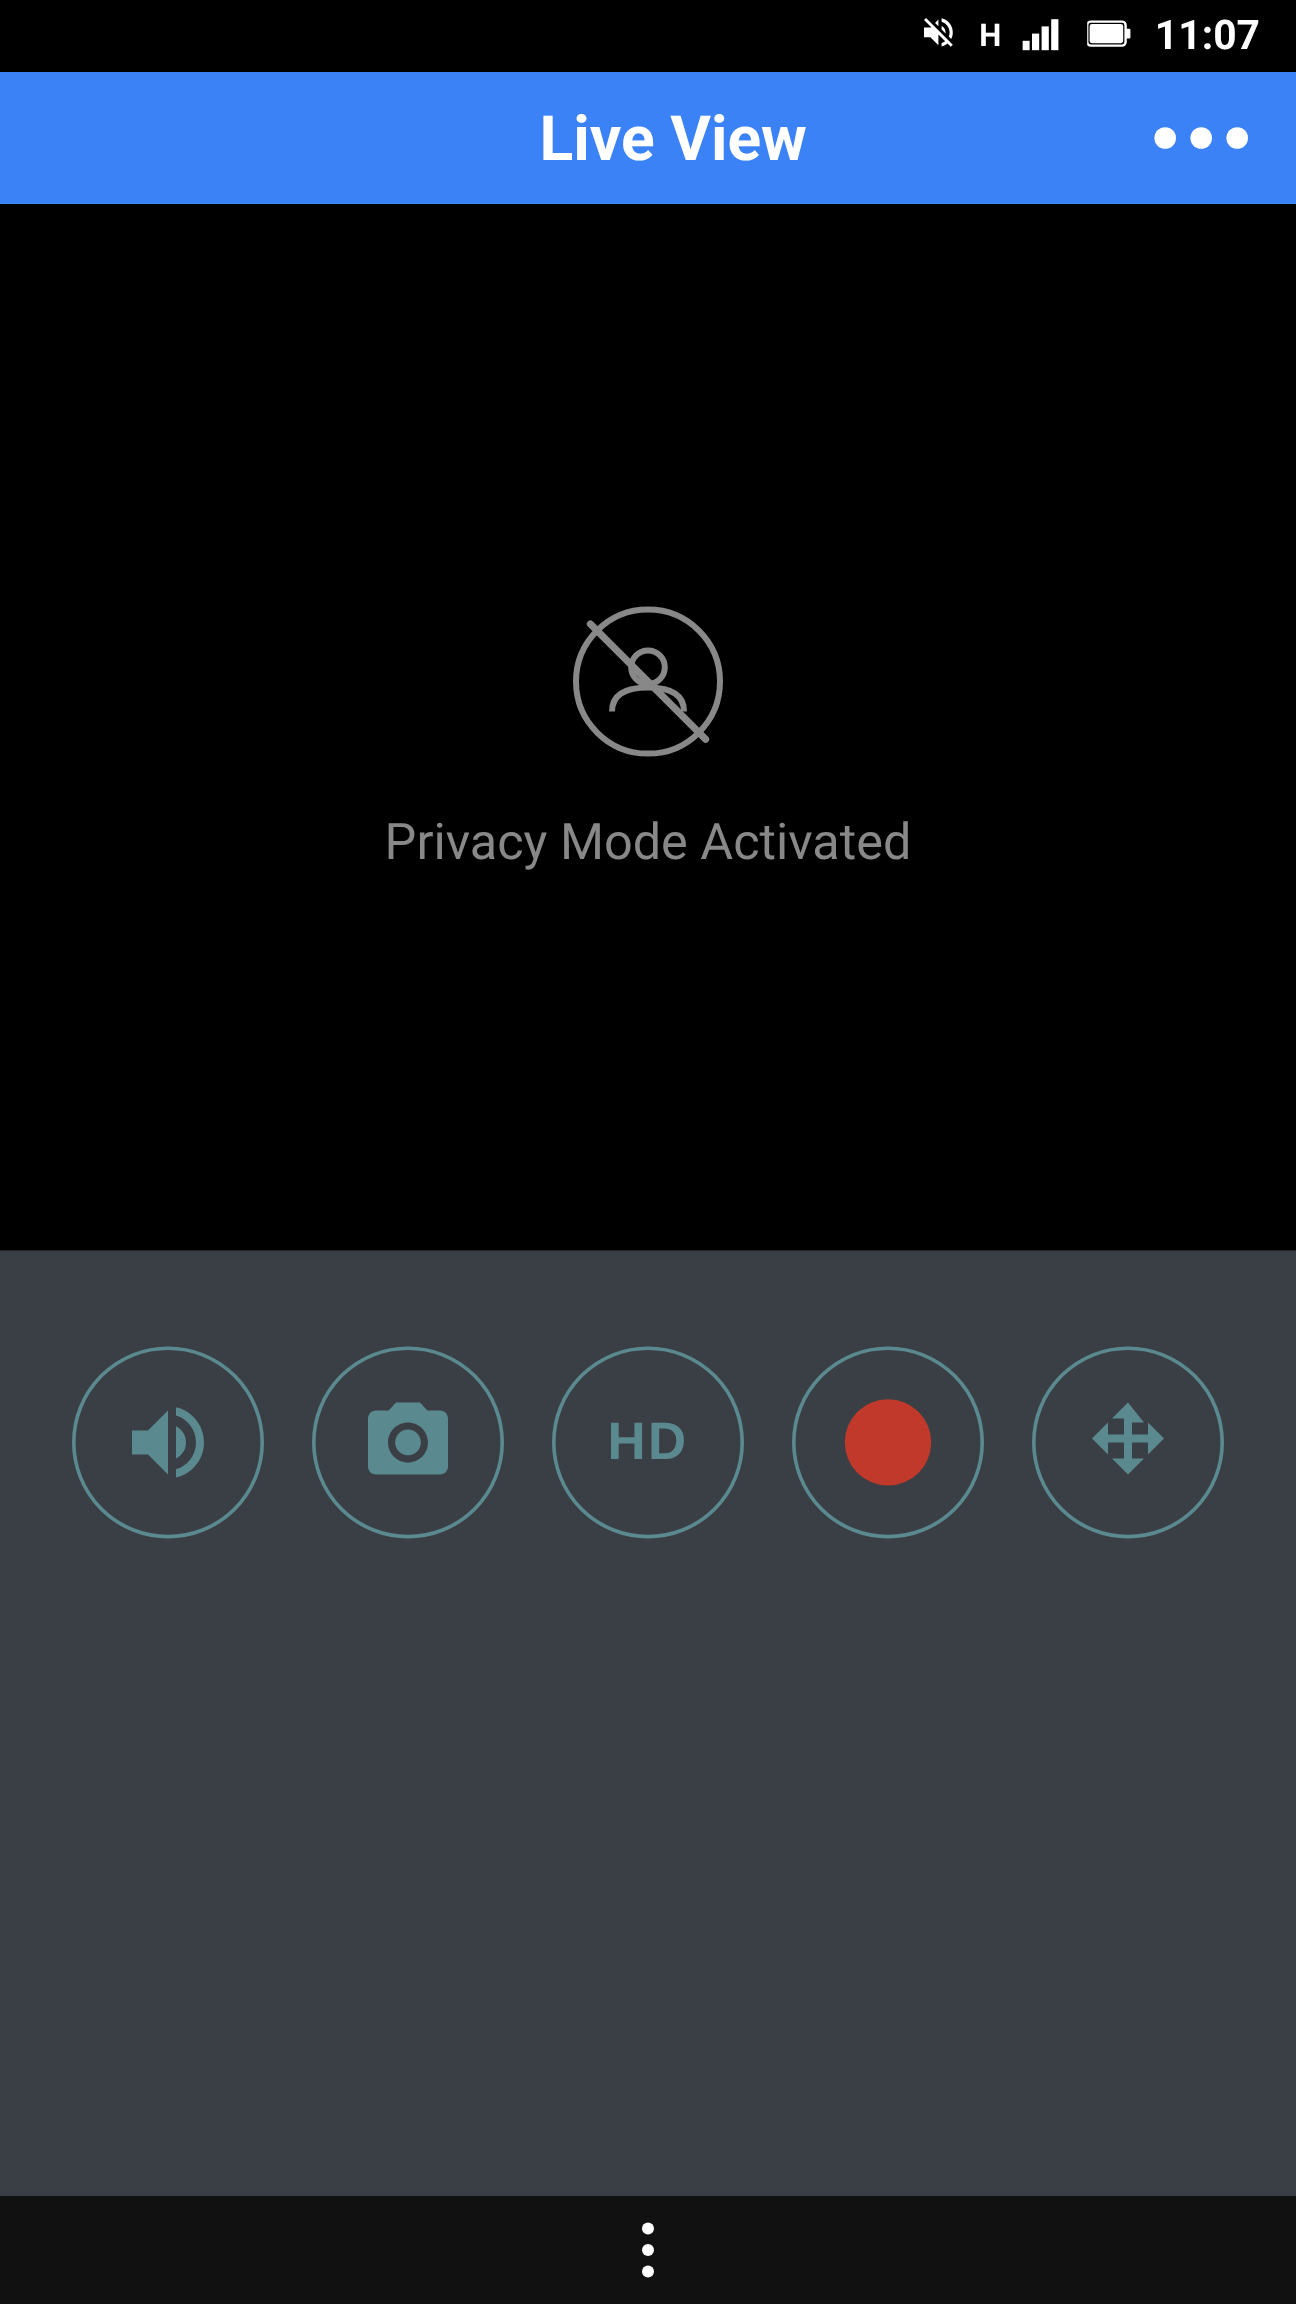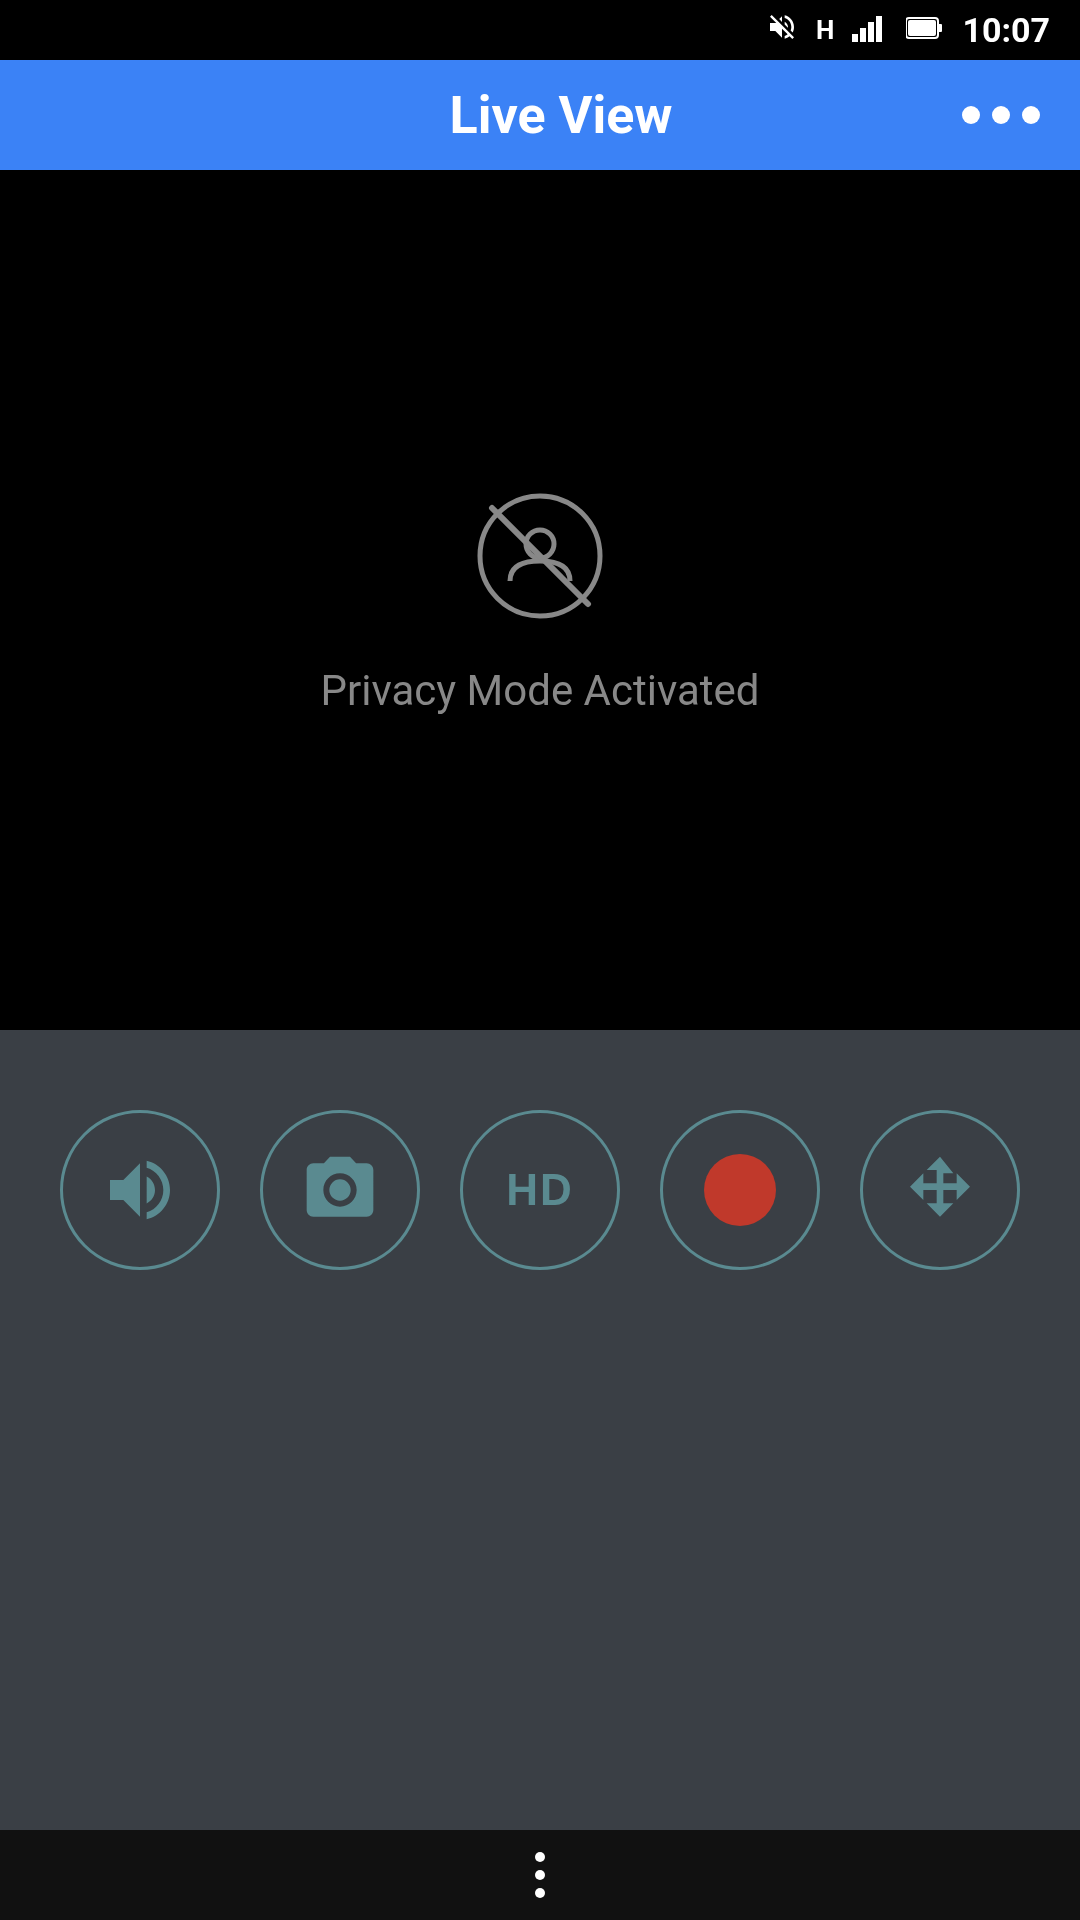--- a/index.html
+++ b/index.html
@@ -67,20 +67,21 @@
     
     #video-area {
       width: 100%;
       height: 860px;
       background: #000;
       display: flex;
       flex-direction: column;
       align-items: center;
       justify-content: center;
       gap: 40px;
+      margin-top: 12px;
     }
 
     #privacy-icon {
       width: 140px;
       height: 140px;
       position: relative;
     }
 
     #privacy-message {
       color: #888;
@@ -174,21 +175,21 @@
   </span>
 
   <span>
     <svg width="38" height="28" viewBox="0 0 38 28">
       <rect x="0" y="4" width="32" height="20" rx="3" ry="3" fill="none" stroke="white" stroke-width="2"></rect>
       <rect x="32" y="10" width="4" height="8" rx="1" fill="white"></rect>
       <rect x="2" y="6" width="28" height="16" rx="2" fill="white"></rect>
     </svg>
   </span>
 
-  <span class="status-time">10:07</span>
+  <span class="status-time">11:07</span>
 </div>
 
 <div id="header">
   <div style="width:120px;"></div>
   <div id="header-title">Live View</div>
   <div id="header-dots">
     <div class="header-dot"></div>
     <div class="header-dot"></div>
     <div class="header-dot"></div>
   </div>

